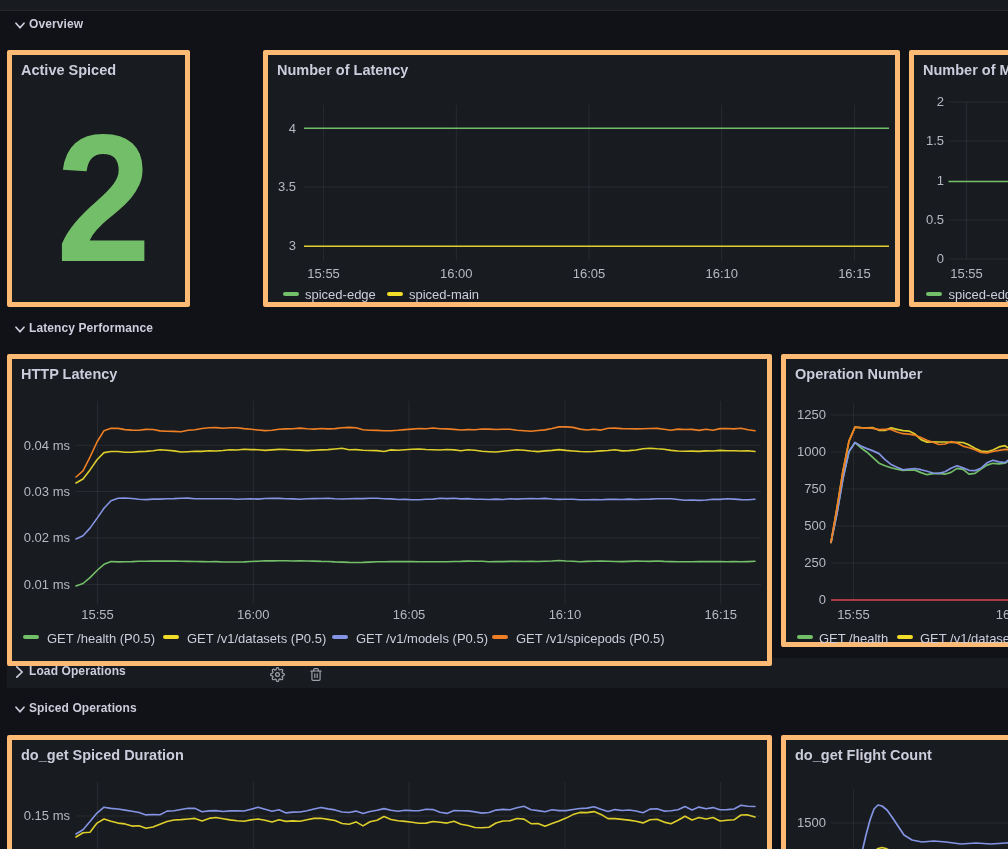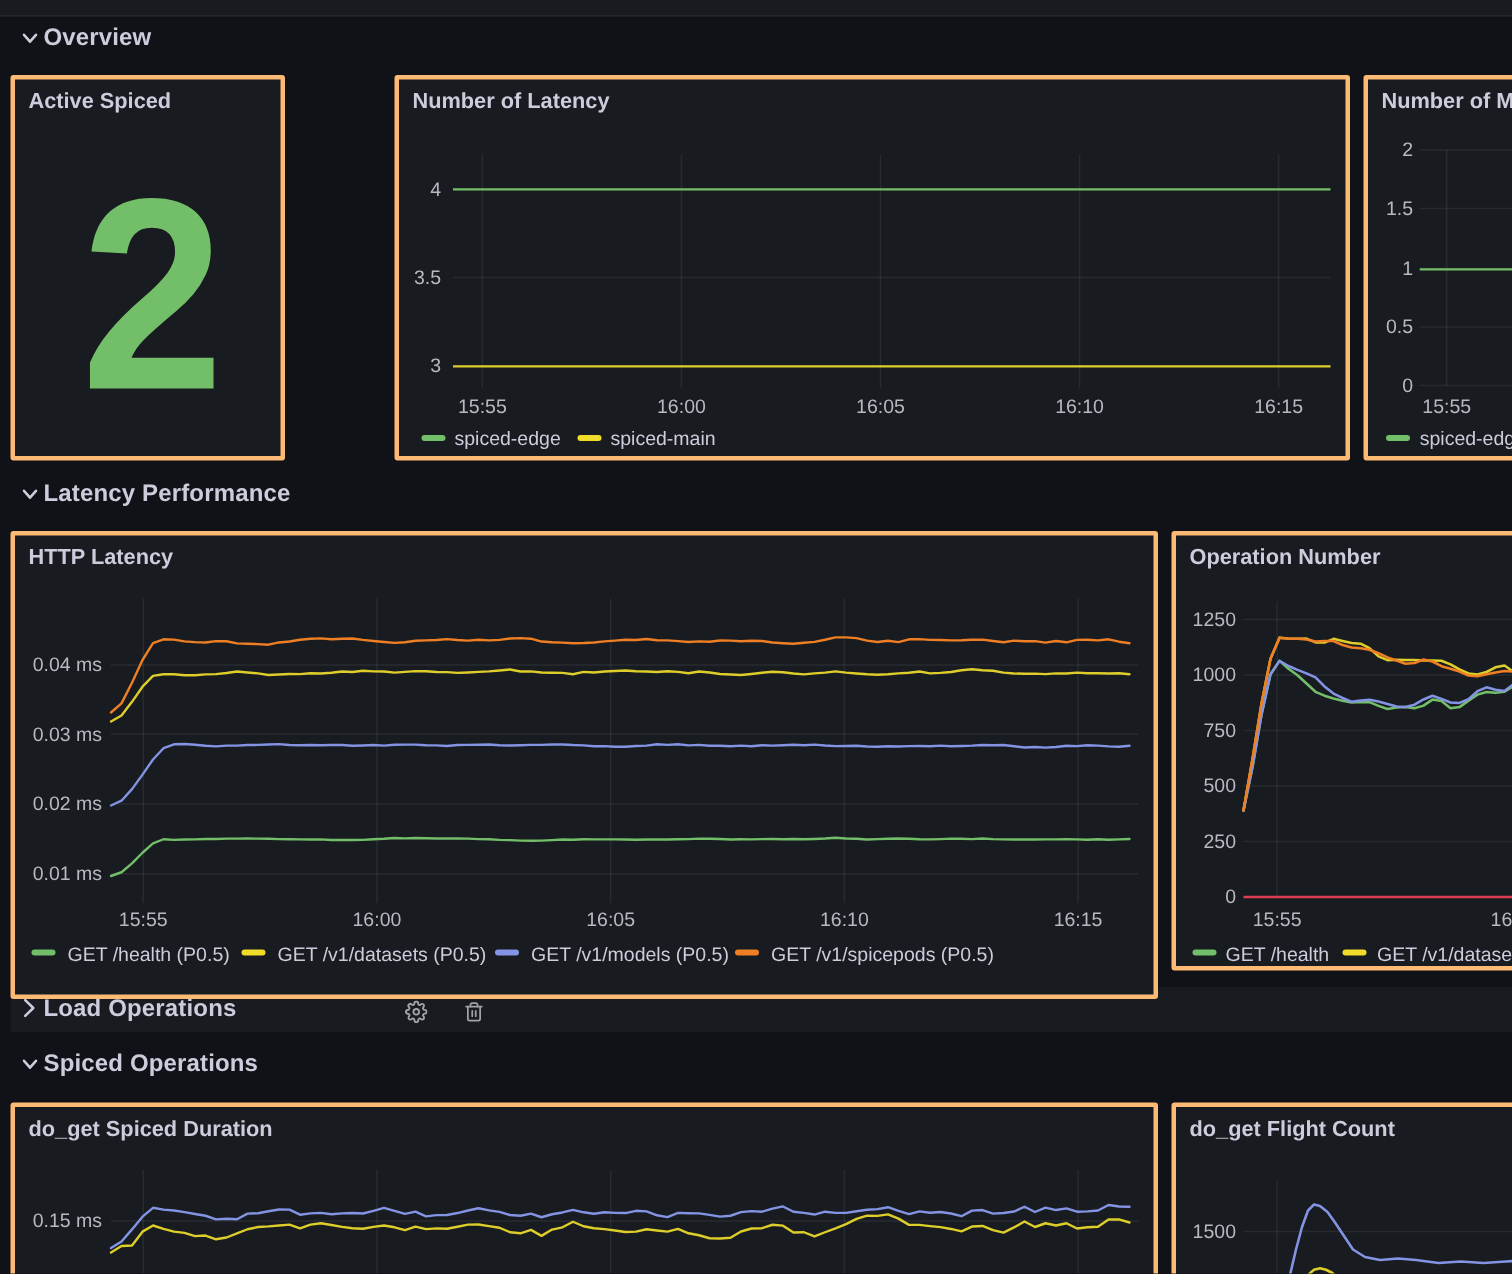--- a/index.html
+++ b/index.html
@@ -1,19 +1,19 @@
 <!DOCTYPE html>
 <html><head><meta charset="utf-8"><style>
 * { margin:0; padding:0; box-sizing:border-box; }
 html,body { width:1008px; height:849px; overflow:hidden; background:#111217; font-family:"Liberation Sans",sans-serif; position:relative; }
 .navbar { position:absolute; left:0; top:0; width:1008px; height:11px; background:#181b1f; border-bottom:1px solid #25262c; }
-.panel { position:absolute; background:#181b1f; border:3px solid #fdba74; border-radius:2px; }
+.panel { position:absolute; background:#181b1f; border:5px solid #fdba74; border-radius:2px; }
 .panel svg { position:absolute; left:0; top:0; }
 .pt { position:absolute; left:9px; top:7px; font-size:14.5px; font-weight:700; color:#ccccdc; z-index:2; letter-spacing:0; }
-.rowtitle { position:absolute; font-size:16px; font-weight:700; color:#ccccdc; letter-spacing:0.1px; }
+.rowtitle { position:absolute; font-size:12px; font-weight:700; color:#ccccdc; letter-spacing:0.1px; }
 </style></head><body>
 <div class="navbar"></div>
 <svg style="position:absolute;left:13px;top:19px" width="14" height="14" viewBox="0 0 14 14">
     <polyline points="3,4.2 7,8.8 11,4.2" fill="none" stroke="#ccccdc" stroke-width="1.7" stroke-linecap="round" stroke-linejoin="round"></polyline>
   </svg>
 <div class="rowtitle" style="left:29px;top:17px">Overview</div>
 <svg style="position:absolute;left:13px;top:323px" width="14" height="14" viewBox="0 0 14 14">
     <polyline points="3,4.2 7,8.8 11,4.2" fill="none" stroke="#ccccdc" stroke-width="1.7" stroke-linecap="round" stroke-linejoin="round"></polyline>
   </svg>
 <div class="rowtitle" style="left:29px;top:321px">Latency Performance</div>

